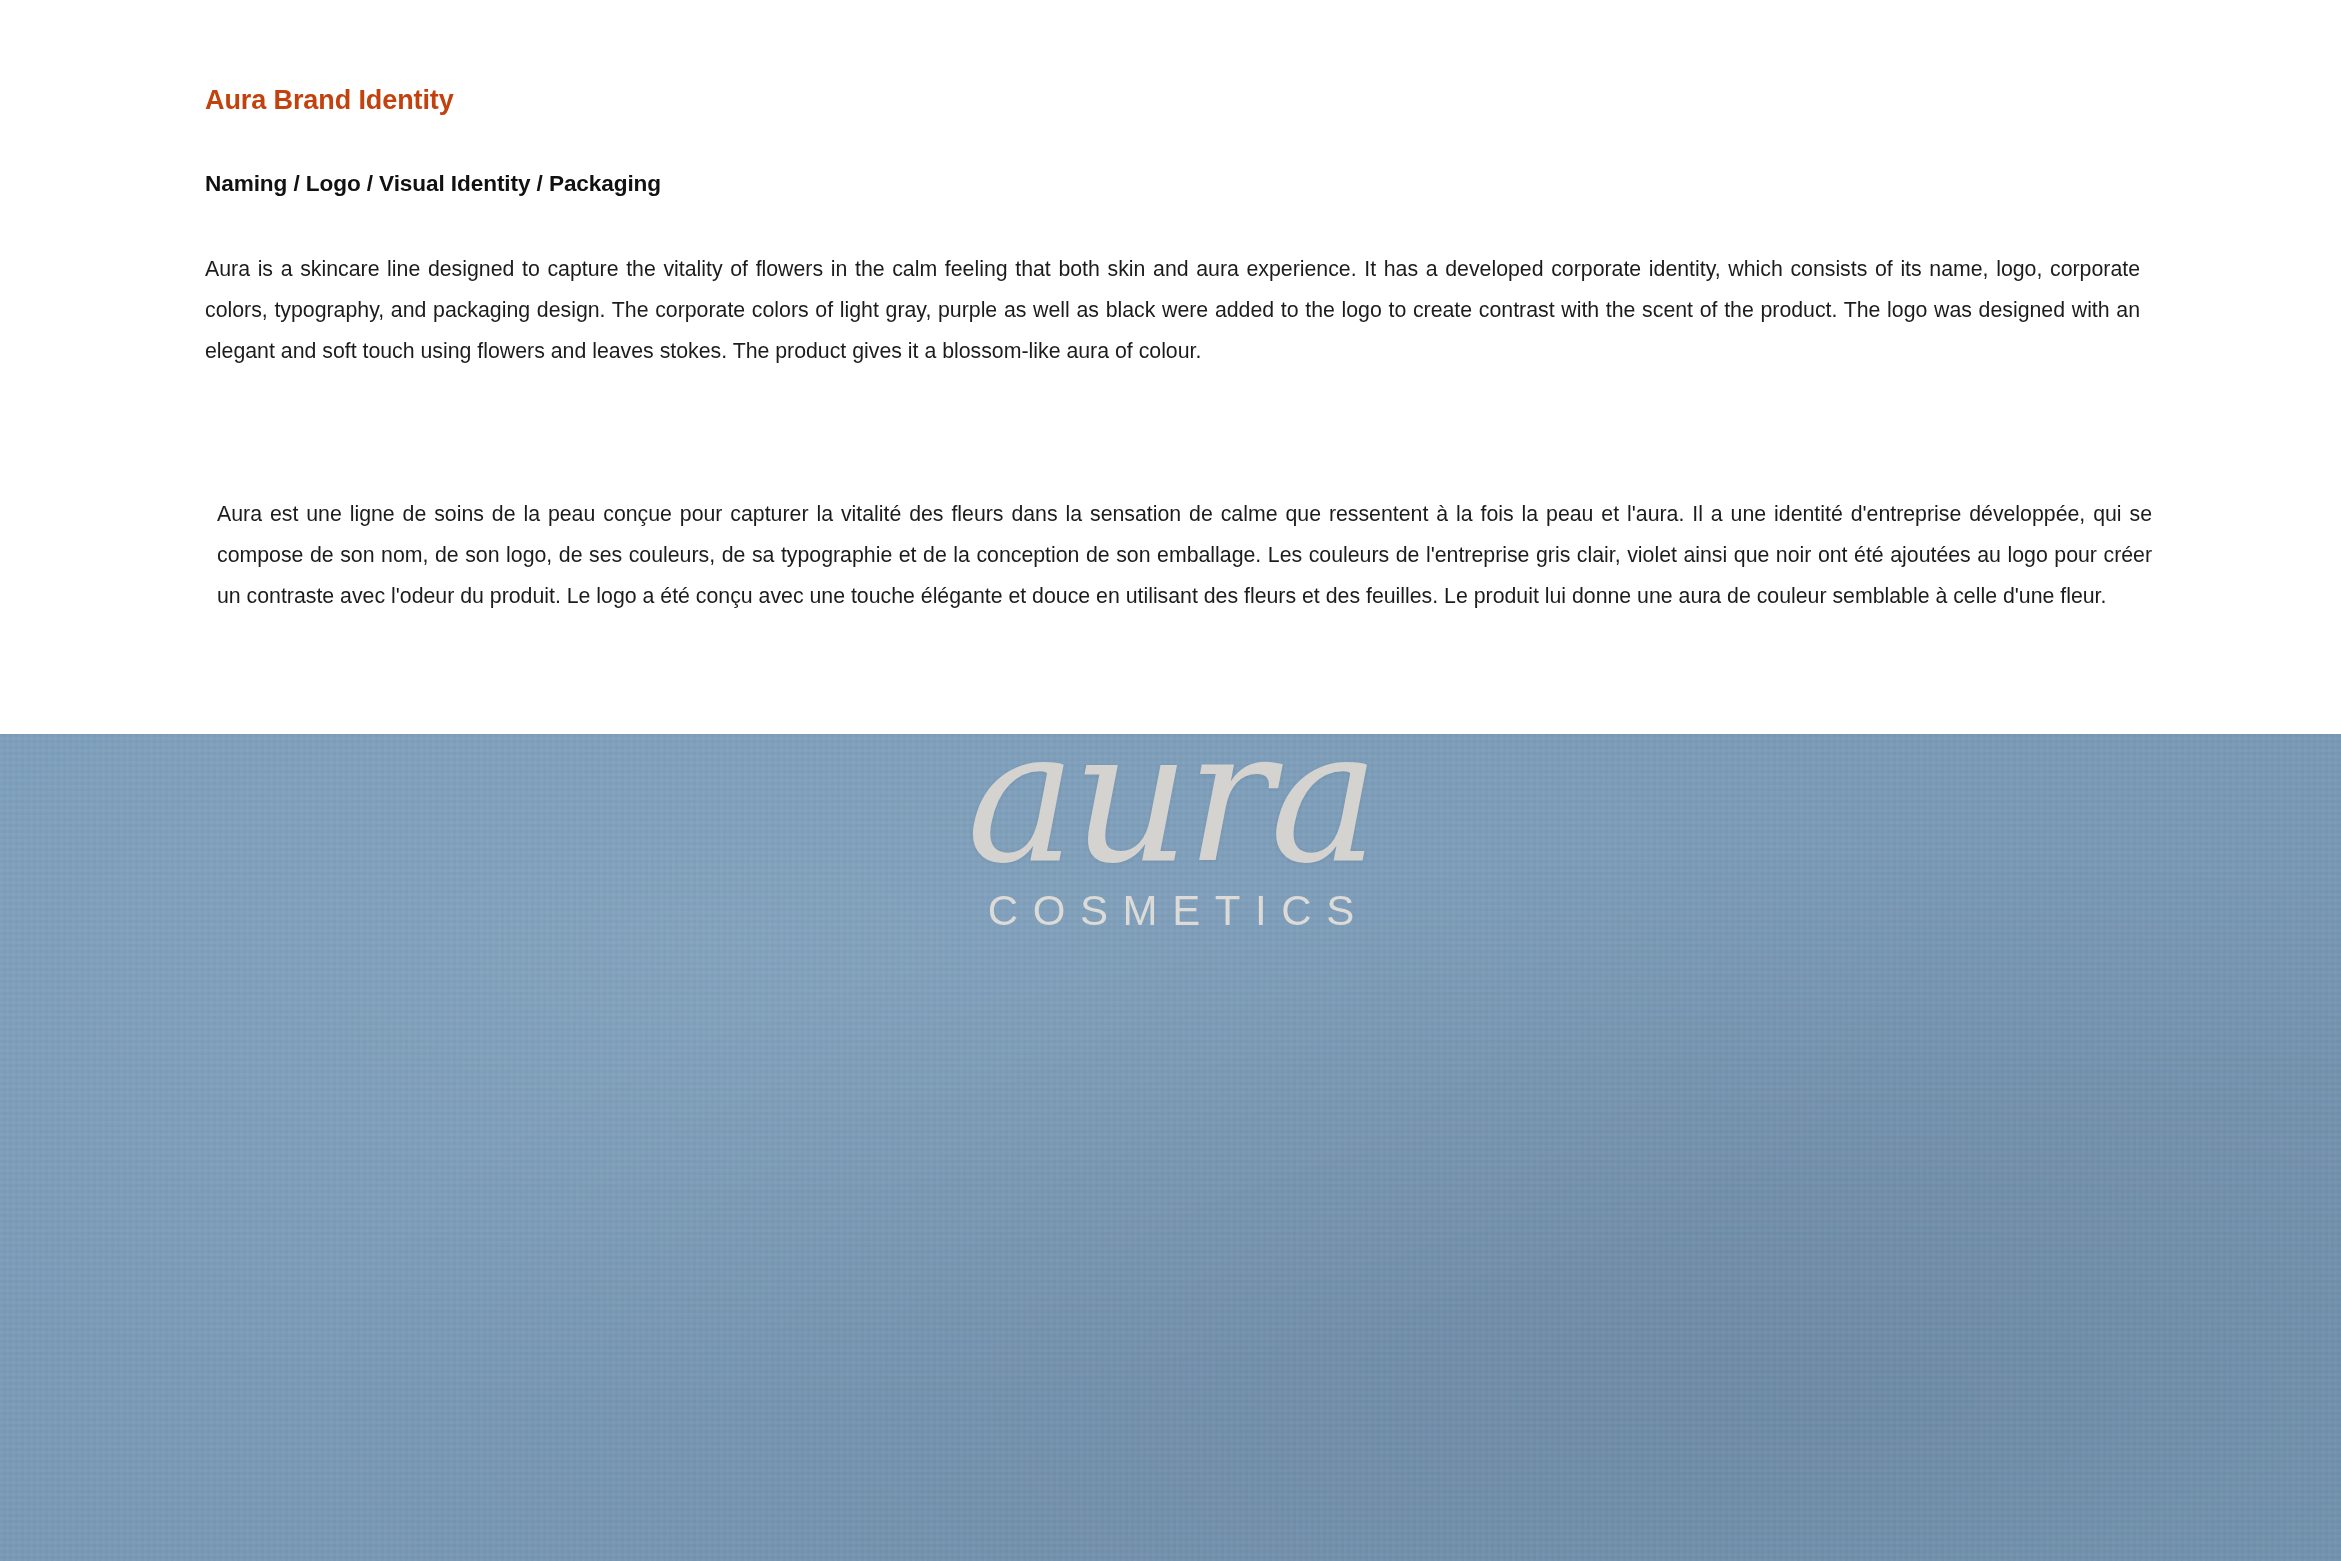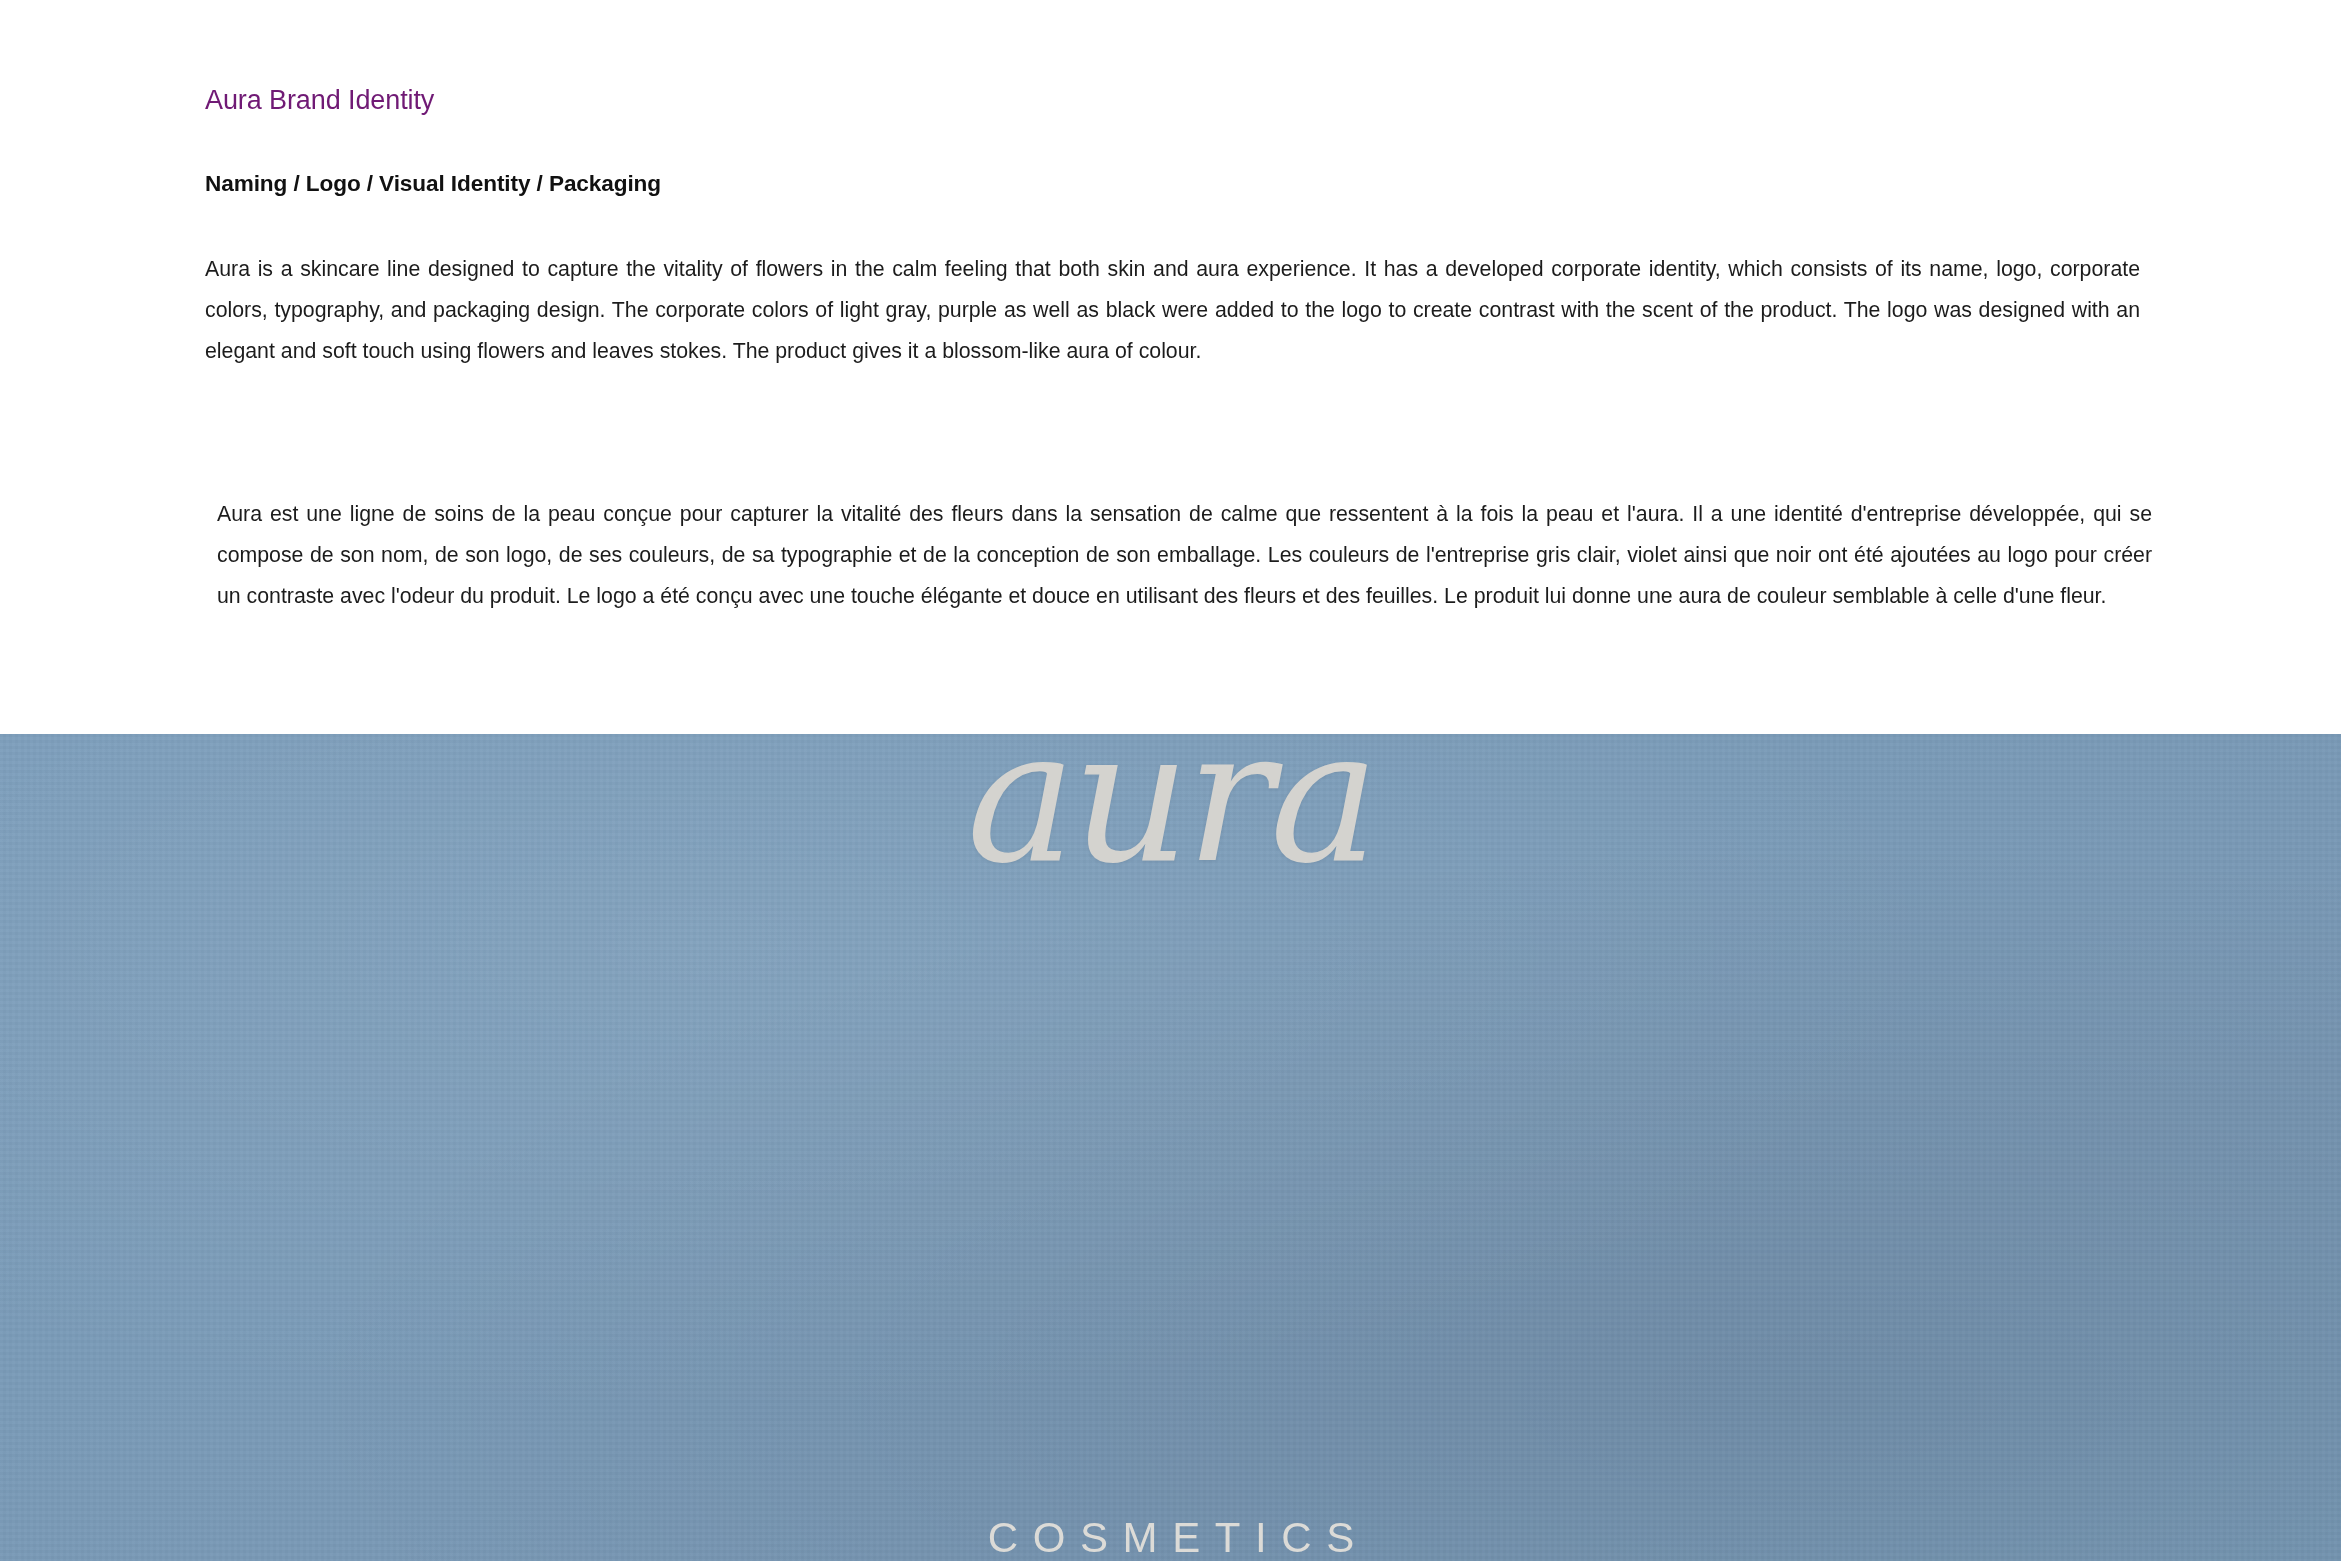--- a/index.html
+++ b/index.html
@@ -27,23 +27,23 @@
   .text-section {
     padding: 0 205px 0 205px;
     box-sizing: border-box;
     background: #ffffff;
     height: 734px;
     position: relative;
   }
 
   .title {
     font-size: 27px;
-    font-weight: normal;
+    font-weight: bold;
     letter-spacing: -0.1px;
-    color: #701a75;
+    color: #c2410c;
     position: absolute;
     top: 67px;
     left: 205px;
   }
 
   .subtitle {
     font-size: 22.6px;
     font-weight: bold;
     letter-spacing: -0.1px;
     color: #111111;
@@ -94,21 +94,21 @@
 
   .logo-block {
     position: absolute;
     top: 0;
     left: 0;
     width: 2342px;
     height: 828px;
     display: flex;
     flex-direction: column;
     align-items: center;
-    justify-content: space-between;
+    justify-content: flex-start;
     z-index: 2;
   }
 
   .wordmark {
     font-family: "DejaVu Serif", serif;
     font-style: italic;
     font-weight: 400;
     font-size: 183px;
     line-height: 0.95;
     color: #d4d3cf;

